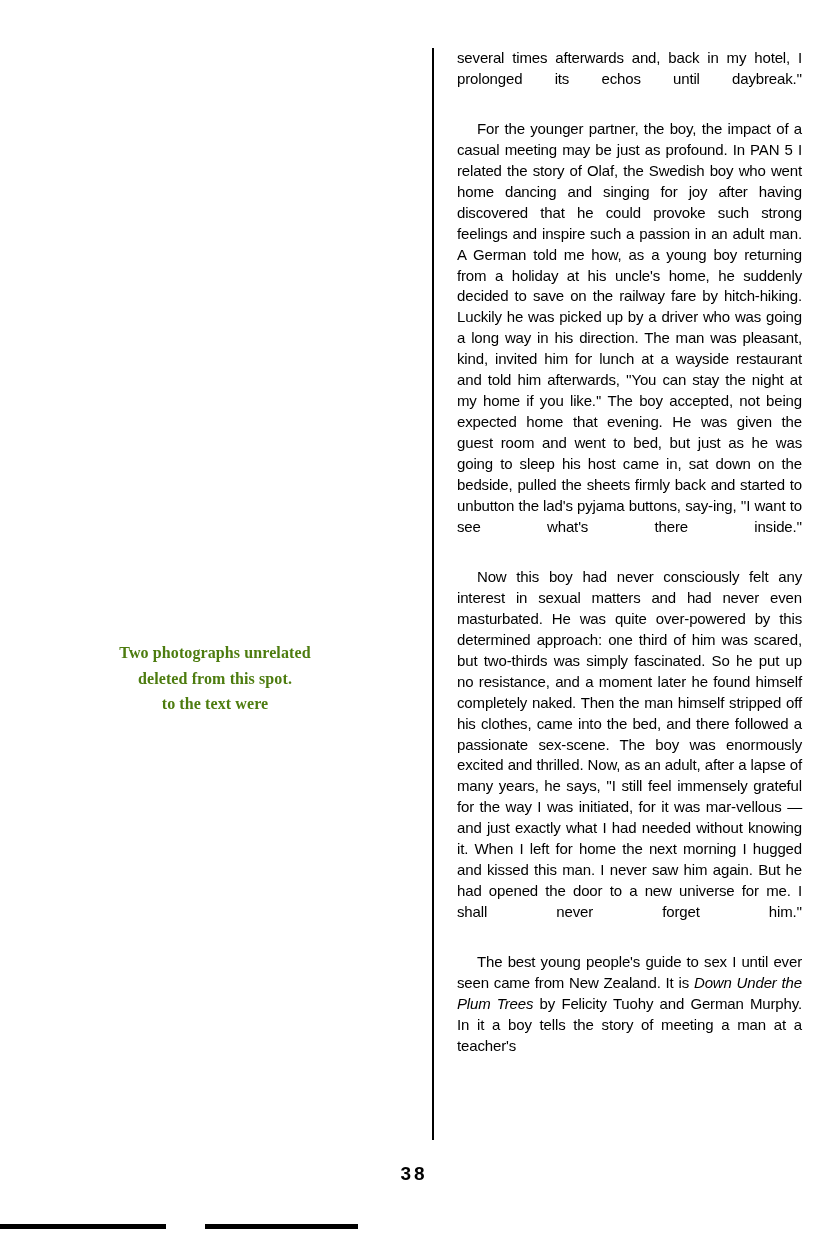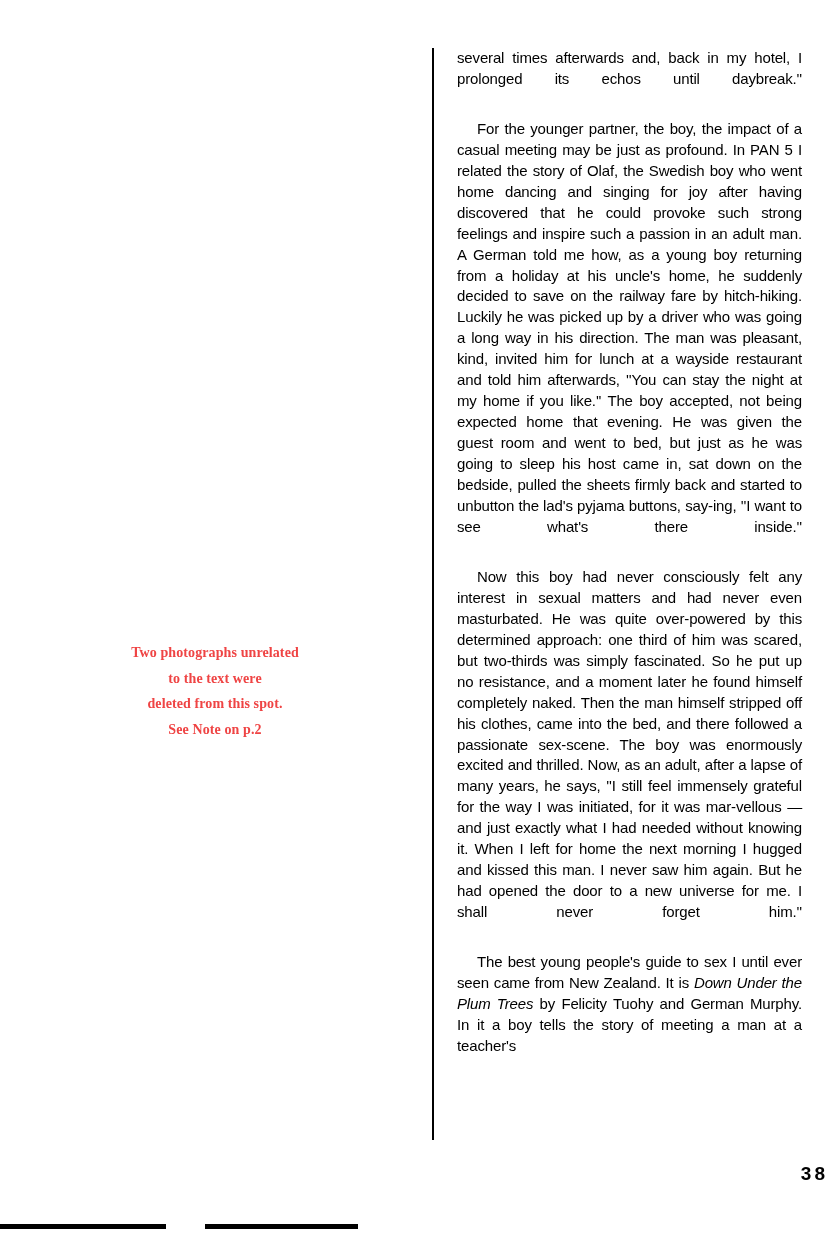--- a/index.html
+++ b/index.html
@@ -25,23 +25,23 @@
     height: 1092px;
   }
   #deleted-photo-note {
     position: absolute;
     left: 40px;
     top: 592px;
     width: 350px;
     text-align: center;
     font-family: "Liberation Serif", serif;
     font-weight: bold;
-    font-size: 14px;
+    font-size: 16px;
     line-height: 25.5px;
-    color: #ef4444;
+    color: #4d7c0f;
     letter-spacing: 0.1px;
   }
   #deleted-photo-note .note-line {
     display: block;
     white-space: nowrap;
   }
 
   
   #column-rule {
     position: absolute;
@@ -89,21 +89,21 @@
   #right-column p.ragged-last::after {
     content: none;
   }
 
   
   #page-number {
     position: absolute;
     left: 0px;
     top: 1163px;
     width: 828px;
-    text-align: right;
+    text-align: center;
     font-size: 19px;
     font-weight: bold;
     letter-spacing: 3px;
     color: #000000;
   }
 
   
   .scan-bar {
     position: absolute;
     background: #000000;
@@ -121,23 +121,22 @@
   }
 </style>
 </head>
 <body>
 
 <div id="page">
 
   <div id="left-column">
     <div id="deleted-photo-note">
       <span class="note-line">Two photographs unrelated</span>
+      <span class="note-line">deleted from this spot.</span>
       <span class="note-line">to the text were</span>
-      <span class="note-line">deleted from this spot.</span>
-      <span class="note-line">See Note on p.2</span>
     </div>
   </div>
 
   <div id="column-rule"></div>
 
   <div id="right-column">
     <p>several times afterwards and, back in my hotel, I prolonged its echos until daybreak.''</p>
     <p class="indent">For the younger partner, the boy, the impact of a casual meeting may be just as profound. In PAN 5 I related the story of Olaf, the Swedish boy who went home dancing and singing for joy after having discovered that he could provoke such strong feelings and inspire such a passion in an adult man. A German told me how, as a young boy returning from a holiday at his uncle's home, he suddenly decided to save on the railway fare by hitch-hiking. Luckily he was picked up by a driver who was going a long way in his direction. The man was pleasant, kind, invited him for lunch at a wayside restaurant and told him afterwards, ''You can stay the night at my home if you like.'' The boy accepted, not being expected home that evening. He was given the guest room and went to bed, but just as he was going to sleep his host came in, sat down on the bedside, pulled the sheets firmly back and started to unbutton the lad's pyjama buttons, say-ing, ''I want to see what's there inside.''</p>
     <p class="indent">Now this boy had never consciously felt any interest in sexual matters and had never even masturbated. He was quite over-powered by this determined approach: one third of him was scared, but two-thirds was simply fascinated. So he put up no resistance, and a moment later he found himself completely naked. Then the man himself stripped off his clothes, came into the bed, and there followed a passionate sex-scene. The boy was enormously excited and thrilled. Now, as an adult, after a lapse of many years, he says, ''I still feel immensely grateful for the way I was initiated, for it was mar-vellous — and just exactly what I had needed without knowing it. When I left for home the next morning I hugged and kissed this man. I never saw him again. But he had opened the door to a new universe for me. I shall never forget him.''</p>
     <p class="indent ragged-last"><span>The best young people's guide to sex I until ever seen came from New Zealand. It is </span><span class="book-title">Down Under the Plum Trees</span><span> by Felicity Tuohy and German Murphy. In it a boy tells the story of meeting a man at a teacher's</span></p>

